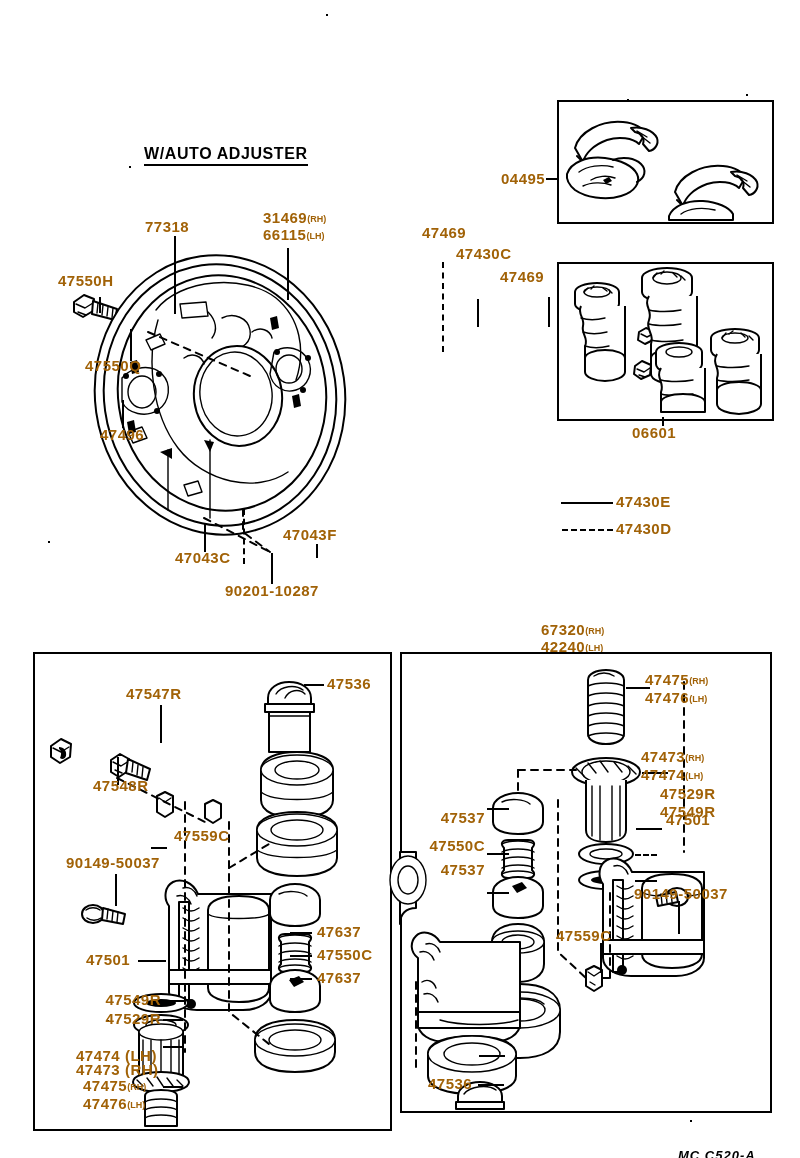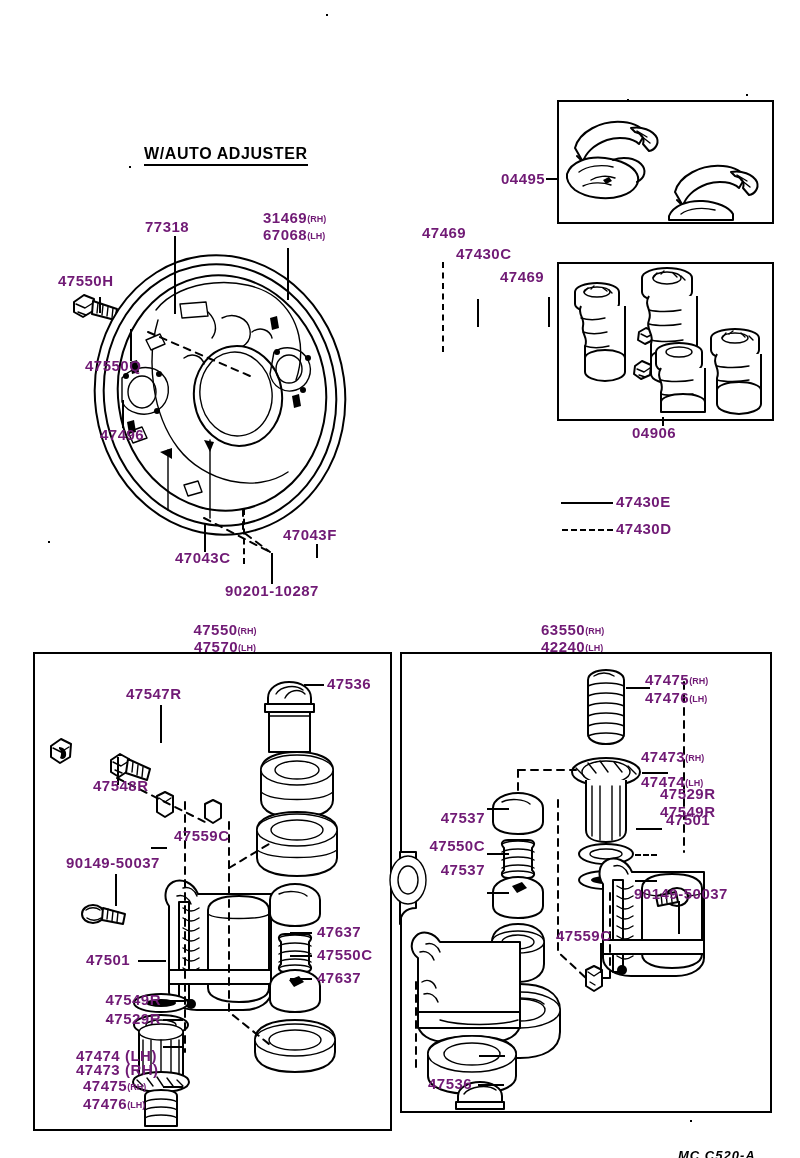--- a/index.html
+++ b/index.html
@@ -18,21 +18,21 @@
     background: #ffffff;
     overflow: hidden;
   }
   
   .lbl {
     position: absolute;
     font-family: "Liberation Sans", sans-serif;
     font-weight: bold;
     font-size: 15px;
     letter-spacing: 0.5px;
-    color: #701a75;
+    color: #a16207;
     white-space: nowrap;
     line-height: 15px;
   }
   .lbl .sfx {
     font-size: 9px;
     font-weight: bold;
     letter-spacing: 0;
     vertical-align: 1px;
   }
   .lbl.two {
@@ -197,21 +197,21 @@
         <ellipse class="fillwht-thin" cx="178" cy="76" rx="13" ry="5"></ellipse>
         <path class="stroke-thin" d="M165 76 l4 -5 M172 72 l4 -3 M184 71 l4 4 M192 74 l4 4"></path>
         <path class="fillwht" d="M160 92 C154 102 164 106 160 116 L160 128 C160 134 172 138 183 138 C194 138 204 134 204 128 L204 92"></path>
         <path class="stroke-thin" d="M160 104 C168 106 182 106 192 104 M160 118 C168 120 182 120 192 118"></path>
         <ellipse class="fillwht" cx="182" cy="128" rx="22" ry="8"></ellipse>
         <path class="fillwht" d="M160 128 L160 142 C160 148 172 152 182 152 C192 152 204 148 204 142 L204 128"></path>
       </g>
     </svg>
   </div>
   <div class="ld v" style="left:662px;top:417px;height:9px;"></div>
-  <div class="lbl" style="left:632px;top:425px;">04906</div>
+  <div class="lbl" style="left:632px;top:425px;">06601</div>
 
   <div class="svgwrap" style="left:60px;top:200px;">
     <svg width="620" height="400" viewBox="0 0 620 400">
 
       <g>
         <path class="fillwht" d="M112 118 l8 -8 l7 7 l54 54 l-2 9 l-9 2 l-54 -54 z"></path>
         <path class="stroke-thin" d="M120 112 l6 6 M116 120 l9 9"></path>
         <circle class="fillwht" cx="119" cy="119" r="8"></circle>
       </g>
 
@@ -411,42 +411,38 @@
       <path class="stroke" stroke-dasharray="7 6" d="M18 32 L120 76"></path>
       <path class="stroke" stroke-dasharray="7 6" d="M74 218 L140 252"></path>
       <path class="stroke" stroke-dasharray="7 6" d="M113 209 L113 232 L140 252"></path>
     </svg>
   </div>
 
   <div class="lbl" style="left:145px;top:219px;">77318</div>
 
   <div class="lbl two" style="left:263px;top:210px;">
     <div><span>31469</span><span class="sfx">(RH)</span></div>
-    <div><span>67068</span><span class="sfx">(LH)</span></div>
+    <div><span>66115</span><span class="sfx">(LH)</span></div>
   </div>
 
   <div class="lbl" style="left:422px;top:225px;">47469</div>
   <div class="lbl" style="left:456px;top:246px;">47430C</div>
   <div class="lbl" style="left:500px;top:269px;">47469</div>
 
   <div class="lbl" style="left:58px;top:273px;">47550H</div>
   <div class="lbl" style="left:85px;top:358px;">47550Q</div>
   <div class="lbl" style="left:100px;top:427px;">47496</div>
 
   <div class="lbl" style="left:175px;top:550px;">47043C</div>
   <div class="lbl" style="left:283px;top:527px;">47043F</div>
   <div class="lbl" style="left:225px;top:583px;">90201-10287</div>
 
   <div class="lbl" style="left:616px;top:494px;">47430E</div>
   <div class="lbl" style="left:616px;top:521px;">47430D</div>
 
-  <div class="lbl two ctr" style="left:145px;top:622px;width:160px;">
-    <div><span>47550</span><span class="sfx">(RH)</span></div>
-    <div><span>47570</span><span class="sfx">(LH)</span></div>
-  </div>
   <div class="box" style="left:33px;top:652px;width:355px;height:475px;"></div>
 
   <div class="svgwrap" style="left:33px;top:652px;">
     <svg width="355" height="475" viewBox="0 0 355 475">
 
       <g>
         <path class="fillwht" d="M235 46 C235 36 245 30 256 30 C268 30 278 36 278 46 L278 52 L235 52 Z"></path>
         <path class="stroke-thin" d="M243 42 C248 34 262 32 270 38 M252 46 C256 38 266 36 272 42"></path>
         <path class="fillwht" d="M232 52 L232 60 L281 60 L281 52 Z"></path>
         <path class="fillwht" d="M236 60 L236 100 L277 100 L277 60 Z"></path>
@@ -567,21 +563,21 @@
   <div class="lbl" style="left:317px;top:947px;">47550C</div>
   <div class="lbl" style="left:317px;top:970px;">47637</div>
   <div class="lbl rt" style="left:93px;top:992px;width:68px;">47549R</div>
   <div class="lbl rt" style="left:93px;top:1011px;width:68px;">47529R</div>
   <div class="lbl" style="left:76px;top:1030px;margin-top:32px;"><span>47473</span><span> (RH)</span></div>
   <div class="lbl" style="left:76px;top:1048px;"><span>47474</span><span> (LH)</span></div>
   <div class="lbl" style="left:83px;top:1078px;"><span>47475</span><span class="sfx">(RH)</span></div>
   <div class="lbl" style="left:83px;top:1096px;"><span>47476</span><span class="sfx">(LH)</span></div>
 
   <div class="lbl two" style="left:541px;top:622px;">
-    <div><span>63550</span><span class="sfx">(RH)</span></div>
+    <div><span>67320</span><span class="sfx">(RH)</span></div>
     <div><span>42240</span><span class="sfx">(LH)</span></div>
   </div>
   <div class="box" style="left:400px;top:652px;width:368px;height:457px;"></div>
 
   <div class="svgwrap" style="left:400px;top:652px;">
     <svg width="368" height="457" viewBox="0 0 368 457">
 
       <g>
         <path class="fillwht" d="M188 28 C188 22 196 18 206 18 C216 18 224 22 224 28 L224 82 C224 88 216 92 206 92 C196 92 188 88 188 82 Z"></path>
         <path class="stroke-thin" d="M188 34 C196 30 216 30 224 34 M188 44 C196 40 216 40 224 44 M188 54 C196 50 216 50 224 54 M188 64 C196 60 216 60 224 64 M188 74 C196 70 216 70 224 74 M188 84 C196 80 216 80 224 84"></path>
@@ -687,21 +683,21 @@
   <div class="ld h" style="left:487px;top:853px;width:22px;"></div>
   <div class="ld h" style="left:487px;top:892px;width:22px;"></div>
   <div class="ld h" style="left:636px;top:828px;width:26px;"></div>
   <div class="ld v" style="left:678px;top:901px;height:33px;"></div>
   <div class="ld v" style="left:600px;top:943px;height:30px;"></div>
   <div class="ld h" style="left:479px;top:1055px;width:26px;"></div>
 
   <div class="lbl" style="left:645px;top:672px;"><span>47475</span><span class="sfx">(RH)</span></div>
   <div class="lbl" style="left:645px;top:690px;"><span>47476</span><span class="sfx">(LH)</span></div>
   <div class="lbl" style="left:641px;top:749px;"><span>47473</span><span class="sfx">(RH)</span></div>
-  <div class="lbl" style="left:641px;top:767px;margin-top:7px;"><span>47474</span><span class="sfx">(LH)</span></div>
+  <div class="lbl" style="left:641px;top:767px;"><span>47474</span><span class="sfx">(LH)</span></div>
   <div class="lbl" style="left:660px;top:786px;">47529R</div>
   <div class="lbl" style="left:660px;top:804px;">47549R</div>
   <div class="lbl rt" style="left:422px;top:810px;width:63px;">47537</div>
   <div class="lbl rt" style="left:408px;top:838px;width:77px;">47550C</div>
   <div class="lbl rt" style="left:422px;top:862px;width:63px;">47537</div>
   <div class="lbl" style="left:666px;top:812px;">47501</div>
   <div class="lbl" style="left:634px;top:886px;">90149-50037</div>
   <div class="lbl" style="left:556px;top:928px;">47559C</div>
   <div class="lbl" style="left:428px;top:1076px;">47536</div>
   <div class="ld h" style="left:478px;top:1084px;width:26px;"></div>

